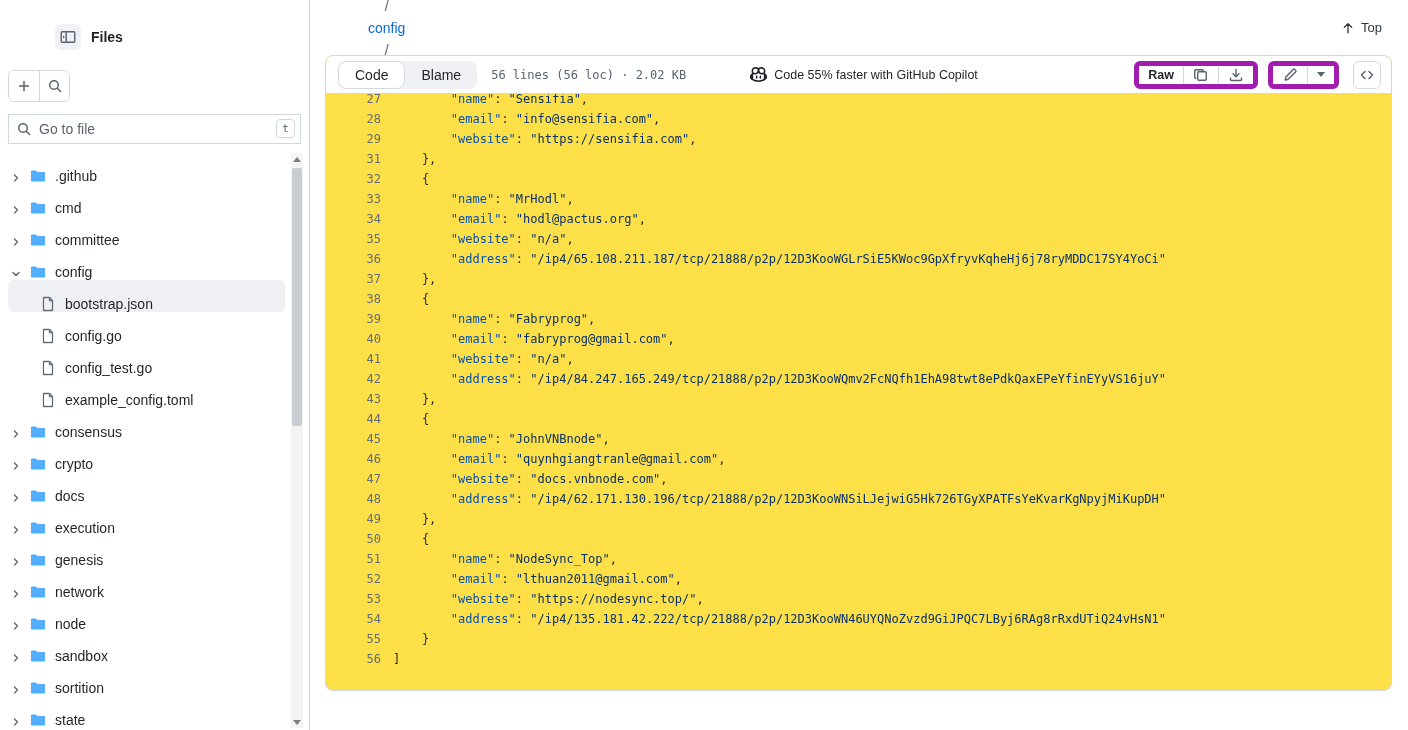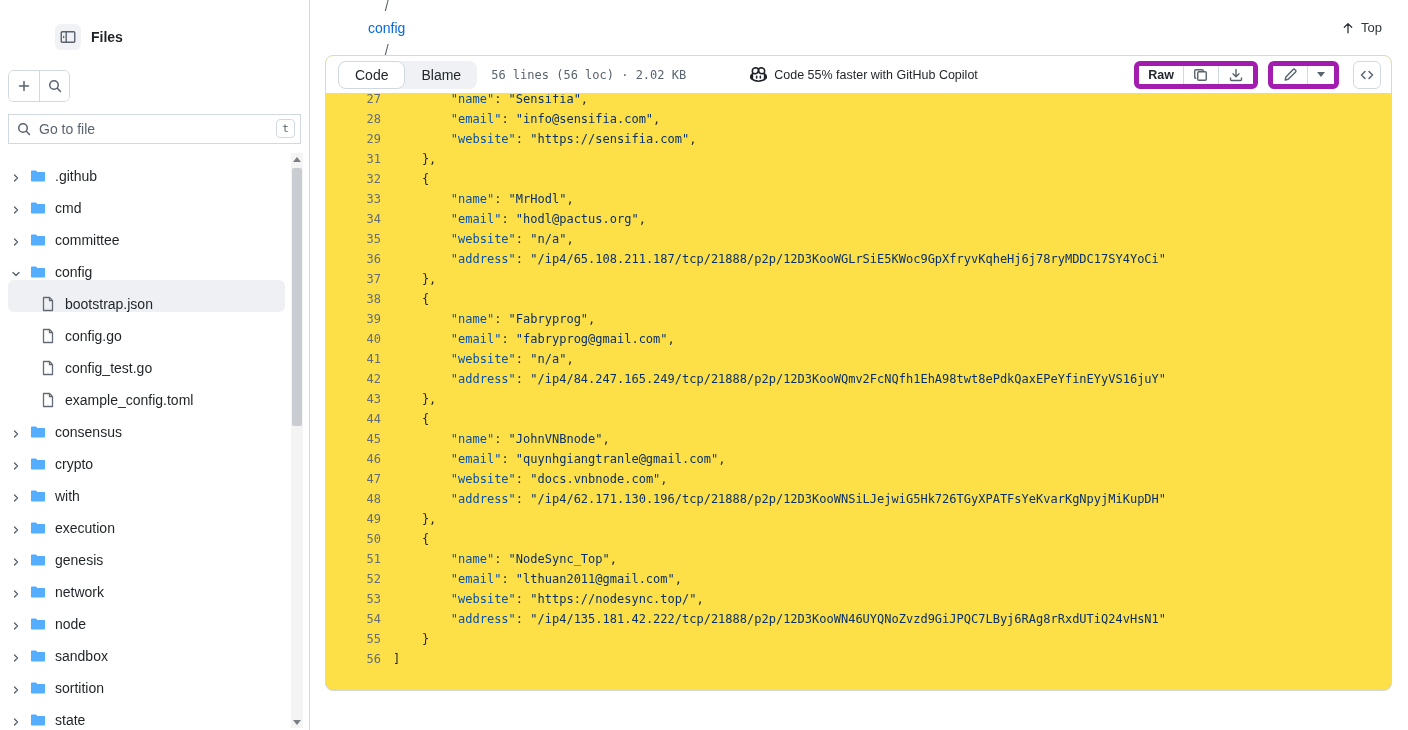--- a/index.html
+++ b/index.html
@@ -268,21 +268,21 @@
           <span class="chev right">
             <svg width="12" height="12" viewBox="0 0 16 16">
               <path d="M6 4l4 4-4 4" fill="none" stroke="#59636e" stroke-width="1.8" stroke-linecap="round" stroke-linejoin="round"></path>
             </svg>
           </span>
           <span class="ticon">
             <svg width="16" height="16" viewBox="0 0 16 16">
               <path d="M1.75 2.5h3.9c.2 0 .39.08.53.22l1.06 1.06c.14.14.33.22.53.22h6.48c.41 0 .75.34.75.75v8a.75.75 0 0 1-.75.75H1.75a.75.75 0 0 1-.75-.75v-9.5c0-.41.34-.75.75-.75z" fill="#54aeff"></path>
             </svg>
           </span>
-          <span class="tree-label">with</span>
+          <span class="tree-label">docs</span>
         </div>
         <div class="tree-row">
           <span class="chev right">
             <svg width="12" height="12" viewBox="0 0 16 16">
               <path d="M6 4l4 4-4 4" fill="none" stroke="#59636e" stroke-width="1.8" stroke-linecap="round" stroke-linejoin="round"></path>
             </svg>
           </span>
           <span class="ticon">
             <svg width="16" height="16" viewBox="0 0 16 16">
               <path d="M1.75 2.5h3.9c.2 0 .39.08.53.22l1.06 1.06c.14.14.33.22.53.22h6.48c.41 0 .75.34.75.75v8a.75.75 0 0 1-.75.75H1.75a.75.75 0 0 1-.75-.75v-9.5c0-.41.34-.75.75-.75z" fill="#54aeff"></path>

